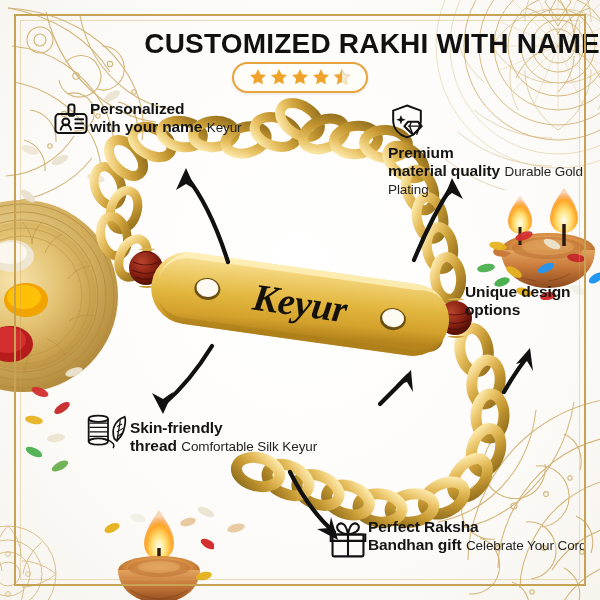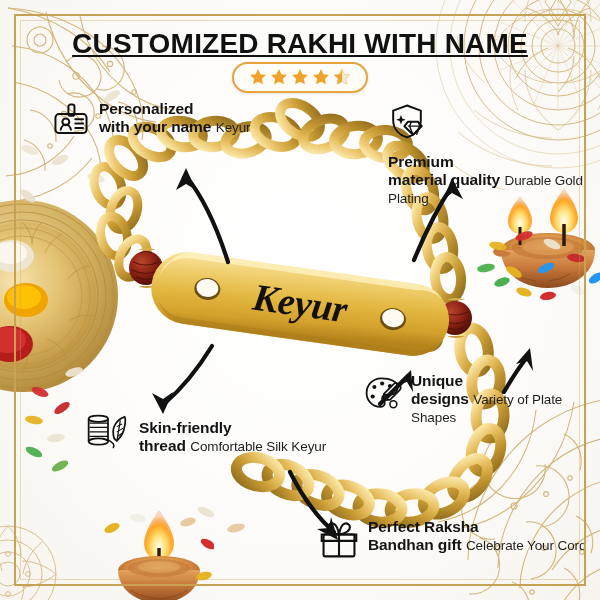--- a/index.html
+++ b/index.html
@@ -37,54 +37,53 @@
   .diya-b{left:104px;bottom:-4px;}
 
   
   .product{position:absolute;left:0;top:0;z-index:2;pointer-events:none;}
 
   
   .arrows{position:absolute;left:0;top:0;z-index:4;pointer-events:none;}
 
   
   .headline{
-    position:absolute;left:0;right:0;top:28px;text-align:center;z-index:5;
+    position:absolute;left:0;right:0;top:28px;text-align:right;z-index:5;
     font-size:28px;font-weight:bold;letter-spacing:.2px;color:#111;
     font-family:"Liberation Sans",sans-serif;
-    text-decoration:underline;
   }
   .rating-badge{
     position:absolute;left:50%;transform:translateX(-50%);top:62px;z-index:5;
     background:#fffdf8;border:2px solid #e8a33d;border-radius:16px;
     padding:3px 14px 4px;display:flex;align-items:center;gap:1px;
     box-shadow:0 1px 3px rgba(0,0,0,.10);
   }
 
   
-  .feat{position:absolute;z-index:5;display:flex;align-items:flex-start;gap:9px;}
+  .feat{position:absolute;z-index:5;display:flex;align-items:flex-start;}
   .feat .ic{flex:0 0 auto;margin-top:2px;}
   .feat .txt{display:block;}
   .feat .title{
     font-size:15.5px;font-weight:bold;color:#141414;line-height:1.12;
     white-space:pre-line;letter-spacing:-.1px;
   }
   .feat .rule{height:1.5px;background:linear-gradient(90deg,#c8a254,#e6d3a6 70%,rgba(200,162,84,0));margin:3px 0 2px;}
   .feat .sub{font-size:13.5px;color:#1f1f1f;line-height:1.2;letter-spacing:-.1px;}
 
   .f-personalized{left:52px;top:100px;}
   .f-personalized .rule{width:155px;}
   .f-premium{left:388px;top:100px;flex-direction:column;}
   .f-premium .rule{width:180px;}
   .f-unique-design{left:465px;top:283px;}
   .f-unique-design .title{text-align:center;white-space:pre-line;}
   .f-uniquedesigns{left:364px;top:372px;}
   .f-uniquedesigns .rule{width:190px;}
   .f-skin{left:86px;top:409px;align-items:flex-end;}
   .f-skin .rule{width:170px;}
-  .f-gift{left:319px;top:518px;justify-content:flex-end;}
+  .f-gift{left:328px;top:518px;justify-content:flex-end;}
   .f-gift .rule{width:160px;}
 </style>
 </head>
 <body>
 
 <div id="card">
 
   <svg class="mandala m-tl" width="200" height="200" viewBox="0 0 200 200">
     <g fill="none" stroke="#c9a55c" stroke-width="1.1" opacity=".85">
       <path d="M2 2 C60 6 104 34 126 76 C136 96 139 116 136 134"></path>
@@ -559,40 +558,27 @@
       </svg>
     </span>
     <span class="txt">
       <span class="title">Premium
 material quality</span>
       <span class="rule"></span>
       <span class="sub">Durable Gold Plating</span>
     </span>
   </div>
 
-
-  <div class="feat f-uniquedesigns">
-    <span class="ic">
-      <svg width="38" height="38" viewBox="0 0 44 44" fill="none" stroke="#111" stroke-width="2.1">
-        <path d="M20 5 C10 5 3 13 3 22 c0 9 7 16 16 16 c3 0 5 -2 5 -4 c0 -3 -3 -3 -3 -6 c0 -2 2 -4 5 -4 h4 c6 0 9 -4 9 -9 C39 9 31 5 20 5 z"></path>
-        <circle cx="12" cy="15" r="2.4" fill="#111" stroke="none"></circle>
-        <circle cx="21" cy="11" r="2.4" fill="#111" stroke="none"></circle>
-        <circle cx="30" cy="14" r="2.4" fill="#111" stroke="none"></circle>
-        <circle cx="10" cy="26" r="2.4" fill="#111" stroke="none"></circle>
-        <path d="M41 12 c2 2 2 5 0 7 l-11 11 l-7 0 l0 -7 l11 -11 c2 -2 5 -2 7 0 z" stroke-width="2"></path>
-        <circle cx="34" cy="35" r="4" stroke-width="1.8"></circle>
-      </svg>
-    </span>
+  <div class="feat f-unique-design">
     <span class="txt">
-      <span class="title">Unique
-designs</span>
-      <span class="rule"></span>
-      <span class="sub">Variety of Plate Shapes</span>
+      <span class="title">Unique design
+options</span>
     </span>
   </div>
+
 
   <div class="feat f-skin">
     <span class="ic">
       <svg width="44" height="40" viewBox="0 0 50 44" fill="none" stroke="#111" stroke-width="2">
         <ellipse cx="14" cy="8" rx="11" ry="3.5"></ellipse>
         <ellipse cx="14" cy="34" rx="11" ry="3.5"></ellipse>
         <path d="M3 8 v26 M25 8 v26"></path>
         <path d="M4 13 h21 M4 18 h21 M4 23 h21 M4 28 h21" stroke-width="1.4"></path>
         <path d="M25 32 c6 3 8 6 6 9" stroke-width="1.6" stroke-linecap="round"></path>
         <path d="M44 6 c-9 3 -14 11 -13 19 c0 4 2 7 4 8 c4 -3 8 -10 9 -17 c1 -5 1 -8 0 -10 z"></path>

